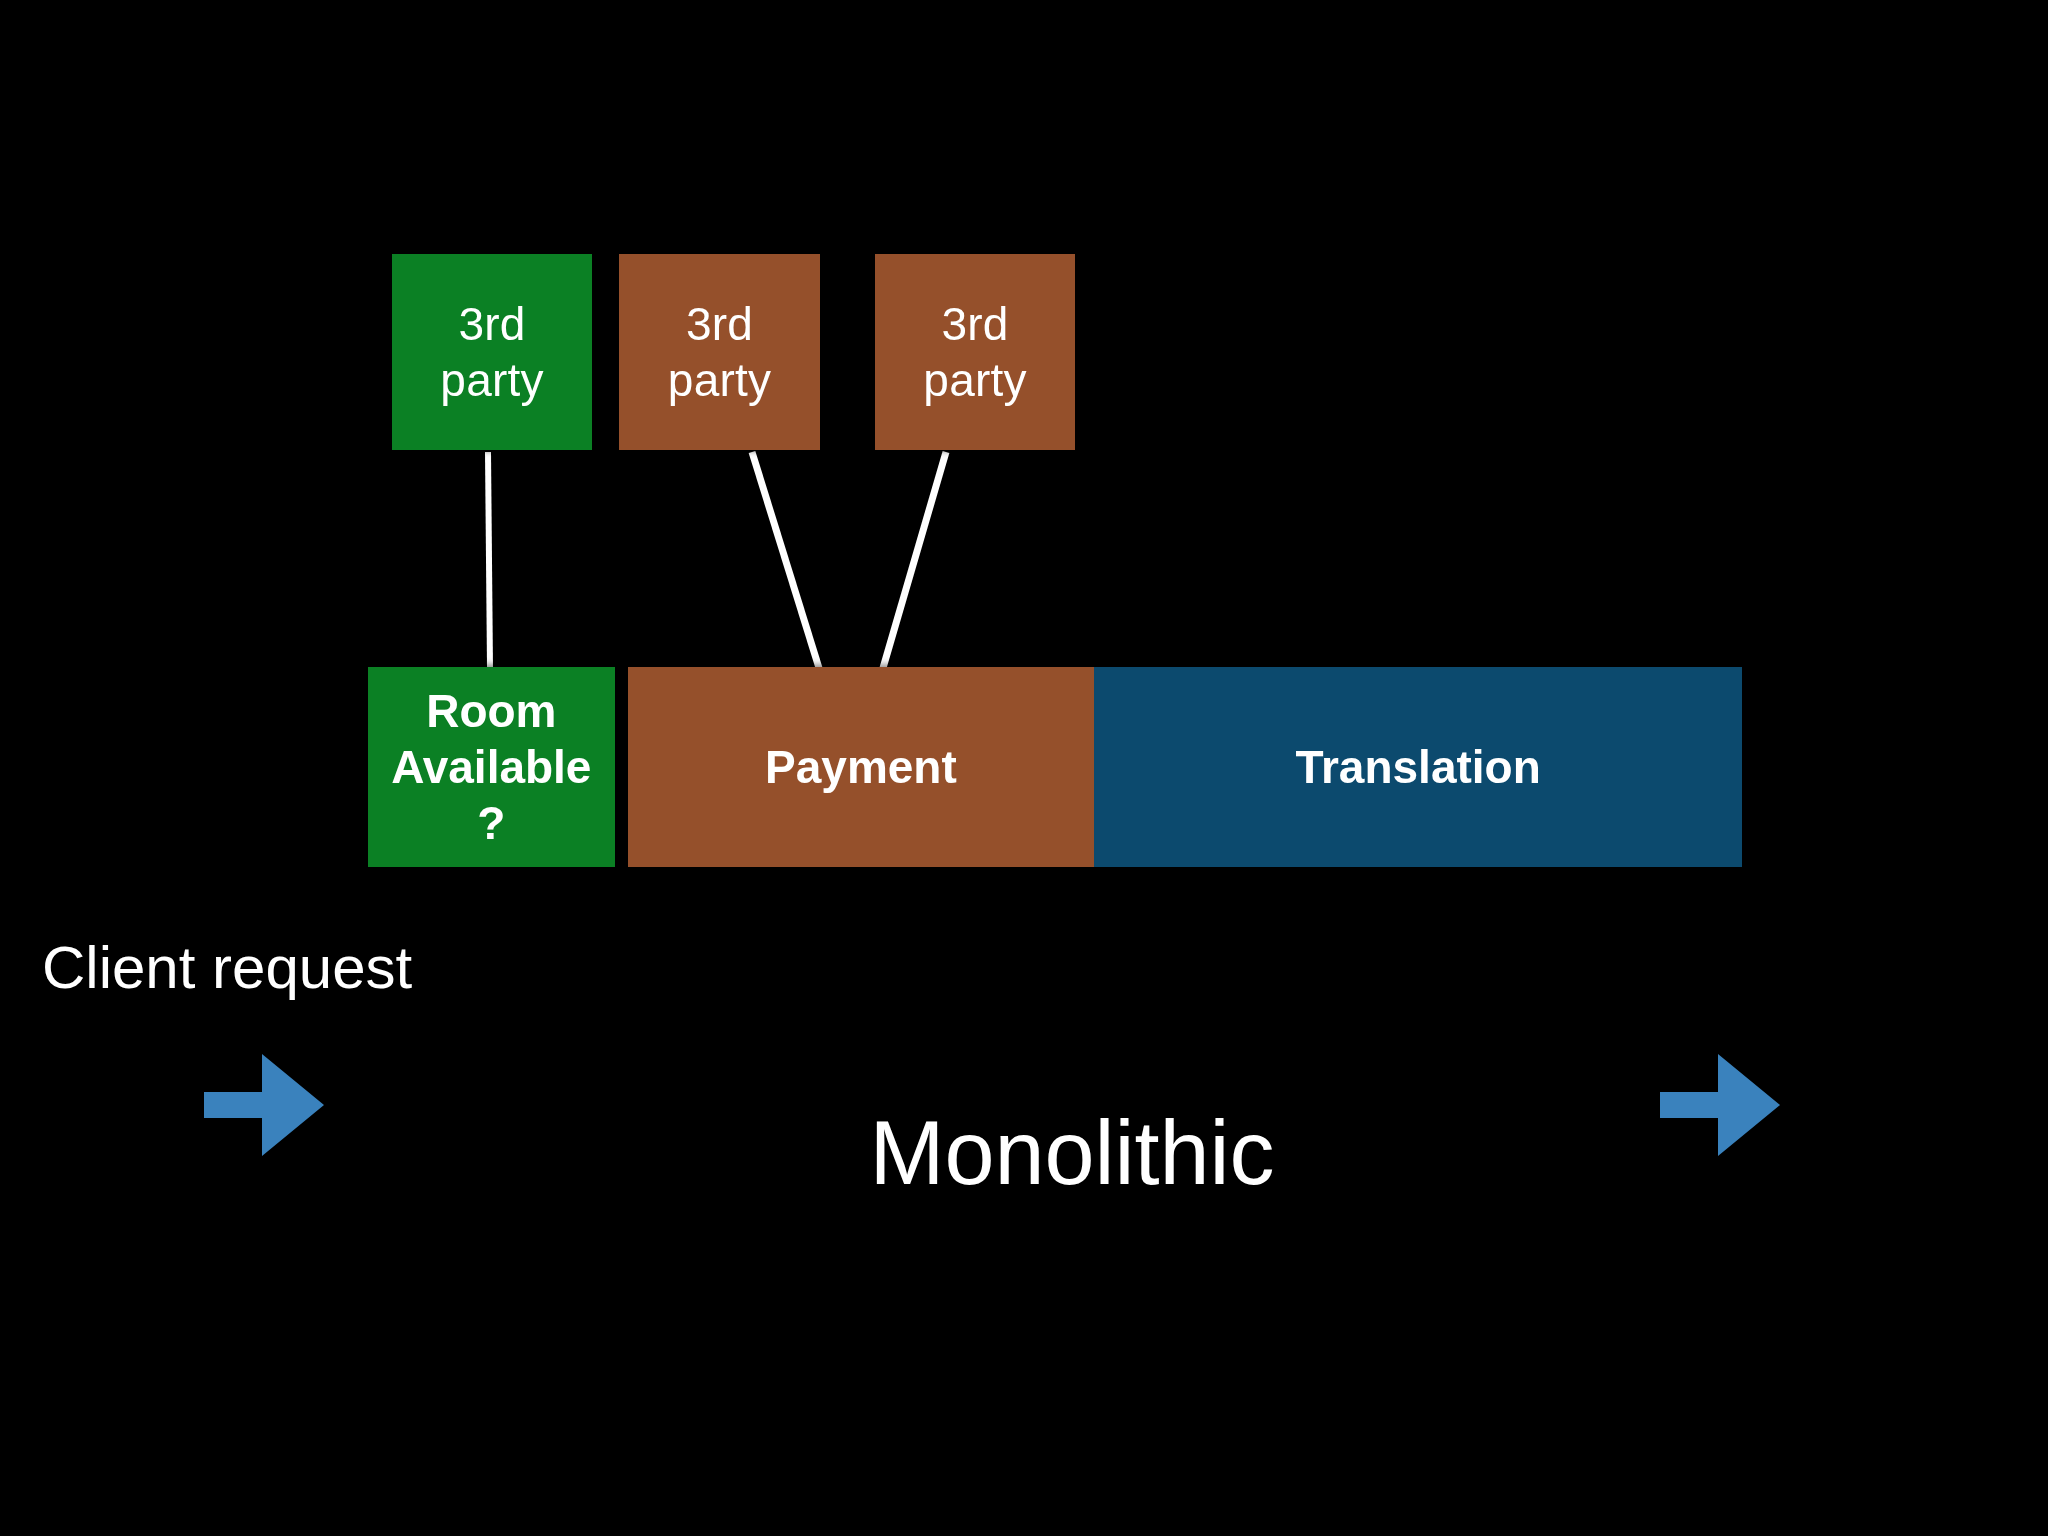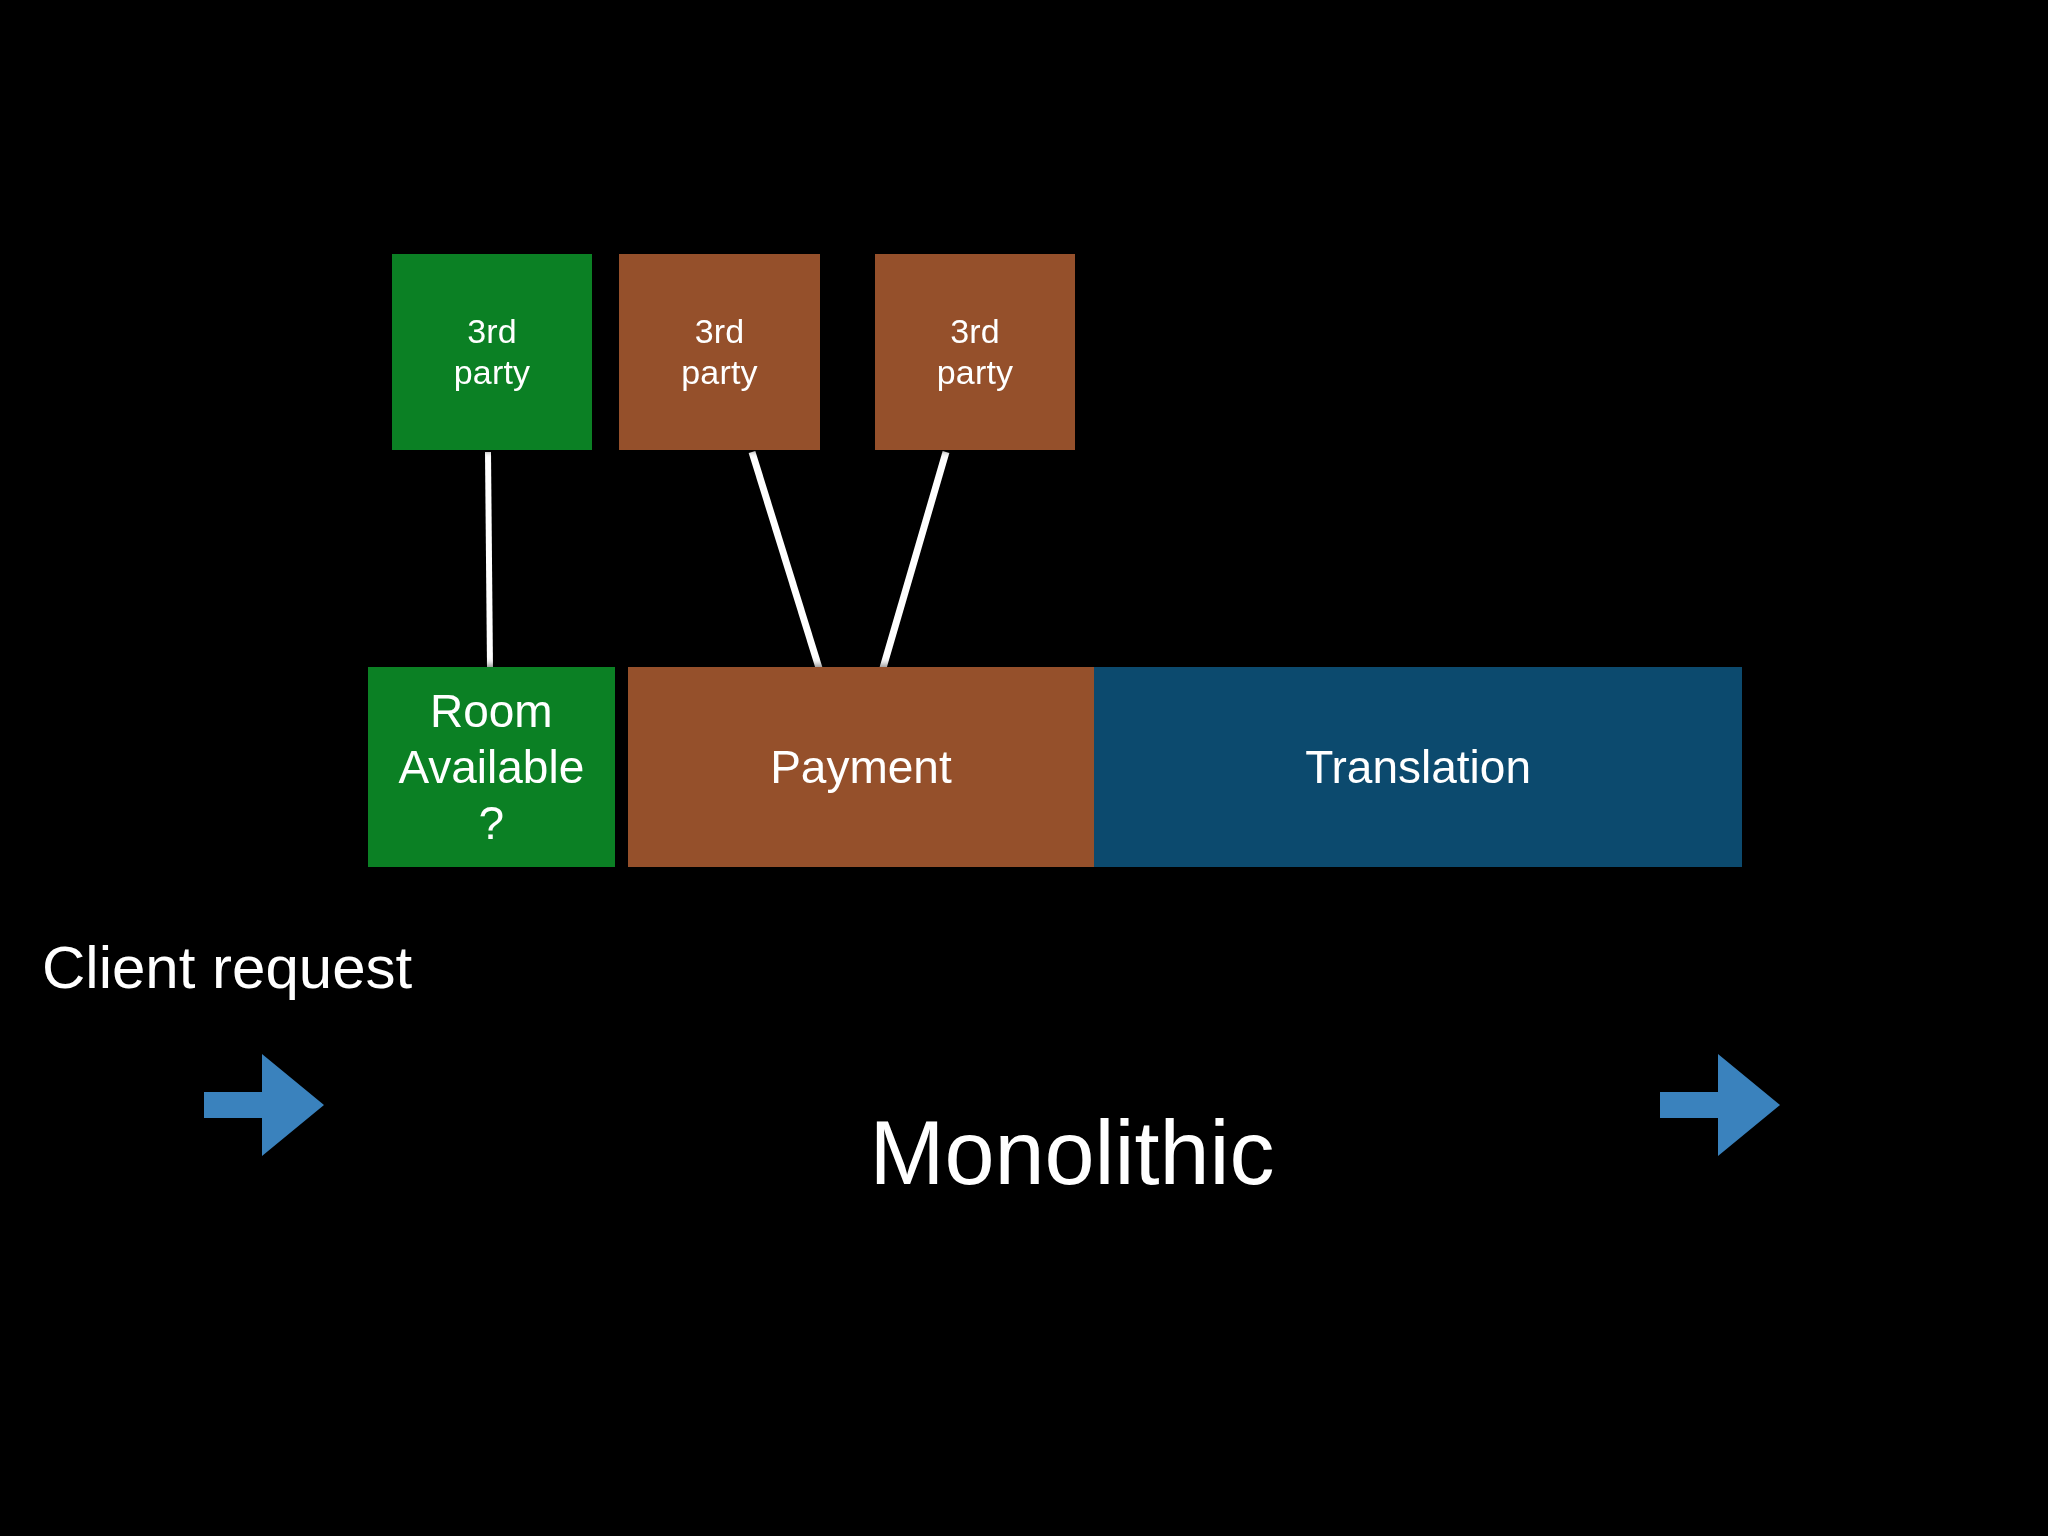--- a/index.html
+++ b/index.html
@@ -19,37 +19,38 @@
   }
 
   
   .tp-box {
     position: absolute;
     display: flex;
     flex-direction: column;
     align-items: center;
     justify-content: center;
     color: #ffffff;
-    font-size: 34px;
+    font-size: 46px;
     line-height: 1.22;
     letter-spacing: 0.2px;
     text-align: center;
     box-shadow: 0 0 6px 1px rgba(0,0,0,0.55);
   }
   .tp-box .tp-line { display: block; }
 
   
   #mono-bar {
     position: absolute;
     left: 368px;
     top: 667px;
     width: 1374px;
     height: 200px;
     display: flex;
     box-shadow: 0 0 7px 2px rgba(0,0,0,0.5);
+    font-weight: bold;
   }
   .seg {
     display: flex;
     flex-direction: column;
     align-items: center;
     justify-content: center;
     color: #ffffff;
     font-size: 46px;
     line-height: 1.22;
     text-align: center;

